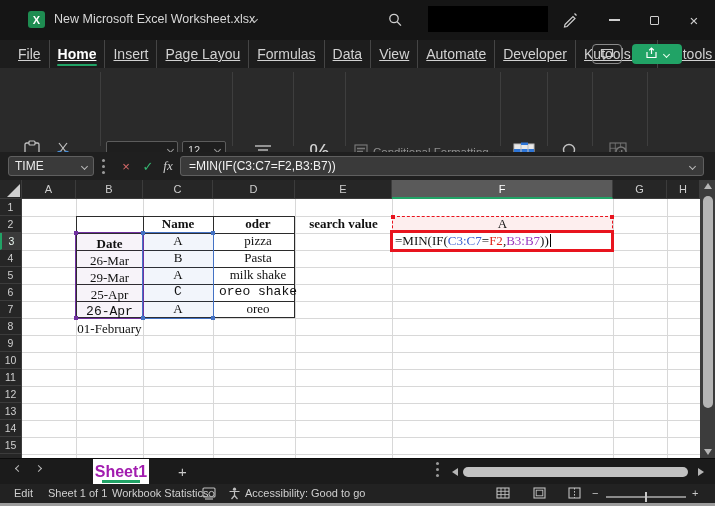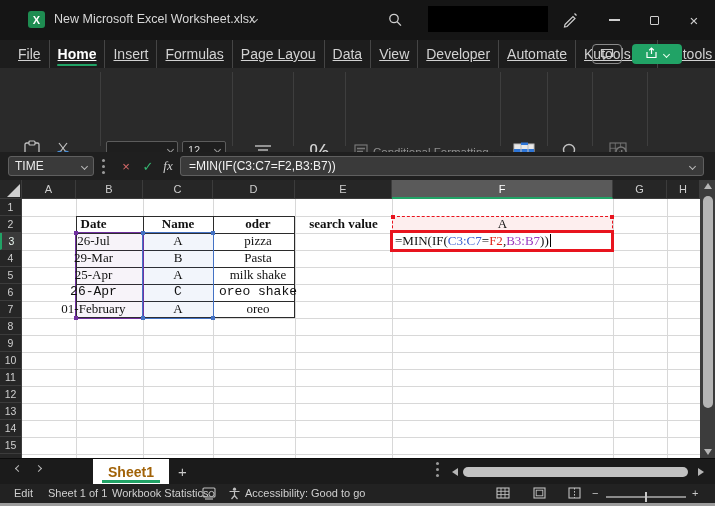--- a/index.html
+++ b/index.html
@@ -131,21 +131,21 @@
   .rowh { left:0; width:22px; height:17px; background:#262626; color:#cfcfcf; font-size:10.5px;
           display:flex; align-items:center; justify-content:center;
           border-right:1px solid #3c3c3c; border-bottom:1px solid #3c3c3c; }
   .rowh.sel { background:#3a3a3a; color:#e8f5ee; border-left:2px solid #21a366; }
   .vline { top:19px; width:1px; height:259px; background:#d8d8d8; }
   .hline { left:22px; width:678px; height:1px; background:#d8d8d8; }
 
   .cell { position:absolute; height:17px; line-height:16px; text-align:center;
           font-family:"Liberation Serif", serif; font-size:13px; color:#111; }
   .cell.bold { font-weight:bold; }
-  .cB { left:60px; width:67px; } .cC { left:143px; width:70px; }
+  .cB { left:76px; width:67px;margin-top:20px; } .cC { left:143px; width:70px; }
   .cD { left:213px; width:90px; } .cE { left:295px; width:97px; }
   .cF { left:392px; width:221px; }
   .r2 { top:36px; } .r3 { top:53px; } .r4 { top:70px; }
   .r5 { top:87px; } .r6 { top:104px;font-family:Liberation Mono, monospace; } .r7 { top:121px; }
 
   .blkline { position:absolute; background:#2b2b2b; }
   .rng { position:absolute; border:1.6px solid var(--c); }
   .rng i { position:absolute; width:4px; height:4px; background:var(--c); }
   .rng i:nth-child(1){ left:-2px; top:-2px; } .rng i:nth-child(2){ right:-2px; top:-2px; }
   .rng i:nth-child(3){ left:-2px; bottom:-2px; } .rng i:nth-child(4){ right:-2px; bottom:-2px; }
@@ -156,22 +156,22 @@
                 text-align:left; white-space:nowrap; }
   .caret { display:inline-block; width:1px; height:13px; background:#000; vertical-align:-2px; margin-left:1px; }
 
   .vscroll { left:700px; top:0; width:15px; height:278px; background:#3c3c3c;
              display:flex; flex-direction:column; align-items:center; justify-content:space-between; padding:3px 0; }
   .vthumb { position:absolute; left:2.5px; top:16px; width:10px; height:212px; background:#b5b5b5; border-radius:5px; }
 
   
   .sheetbar { left:0; top:458px; width:715px; height:26px; background:#1b1b1b; border-top:1px solid #0c0c0c; }
   .snav { top:7px; }
-  .sheet-tab { left:93px; top:0; width:76px; height:26px; background:#ffffff; color:#a16207;
-               font-size:14px; font-weight:bold; display:flex; align-items:center; justify-content:center; }
+  .sheet-tab { left:93px; top:0; width:56px; height:26px; background:#ffffff; color:#a21caf;
+               font-size:16px; font-weight:bold; display:flex; align-items:center; justify-content:center; }
   .sheet-tab::after { content:""; position:absolute; left:9px; right:9px; bottom:2.5px; height:2.5px; background:#21a366; }
   .addsheet { left:178px; top:4px; color:#c8c8c8; font-size:15px; }
   .sdots { left:436px; top:9px; }
   .hscroll-l { left:452px; top:9px; }
   .hscroll-r { left:698px; top:9px; }
   .hthumb { left:463px; top:8px; width:225px; height:10px; background:#c2c2c2; border-radius:5px; }
 
   
   .statusbar { left:0; top:484px; width:715px; height:19px; background:#222222;
                color:#cfcfcf; font-size:11px; }
@@ -207,26 +207,26 @@
   <div class="abs winbtn" style="left:634px">
       <span class="box"></span>
     </div>
   <div class="abs winbtn close" style="left:674px">×</div>
 </div>
 
 <div class="abs tabrow">
   <div class="rtab">File</div>
   <div class="rtab active">Home</div>
   <div class="rtab">Insert</div>
+  <div class="rtab">Page Layou</div>
   <div class="rtab">Formulas</div>
-  <div class="rtab">Page Layou</div>
   <div class="rtab">Data</div>
   <div class="rtab">View</div>
+  <div class="rtab">Automate</div>
   <div class="rtab">Developer</div>
-  <div class="rtab">Automate</div>
   <div class="rtab">Kutools ™</div>
   <div class="rtab">Kutools Plu</div>
 
 </div>
 <div class="abs comments-btn">
   <svg width="14" height="12" viewBox="0 0 14 12">
       <path d="M1.5 1.5 h11 v7 h-6 l-2.5 2.5 v-2.5 h-2.5 z" fill="none" stroke="currentColor" stroke-width="1.2"></path>
     </svg>
 </div>
 <div class="abs share-btn">
@@ -549,21 +549,21 @@
       <i></i>
       <i></i>
     </div>
 
   <div class="cell bold cB r2">Date</div>
   <div class="cell bold cC r2">Name</div>
   <div class="cell bold cD r2">oder</div>
   <div class="cell bold cE r2">search value</div>
   <div class="cell cF r2">A</div>
 
-  <div class="cell cB r3">26-Jul</div>
+  <div class="cell cB r3">26-Mar</div>
   <div class="cell cC r3">A</div>
   <div class="cell cD r3">pizza</div>
   <div class="cell cB r4">29-Mar</div>
   <div class="cell cC r4">B</div>
   <div class="cell cD r4">Pasta</div>
   <div class="cell cB r5">25-Apr</div>
   <div class="cell cC r5">A</div>
   <div class="cell cD r5">milk shake</div>
   <div class="cell cB r6">26-Apr</div>
   <div class="cell cC r6">C</div>

